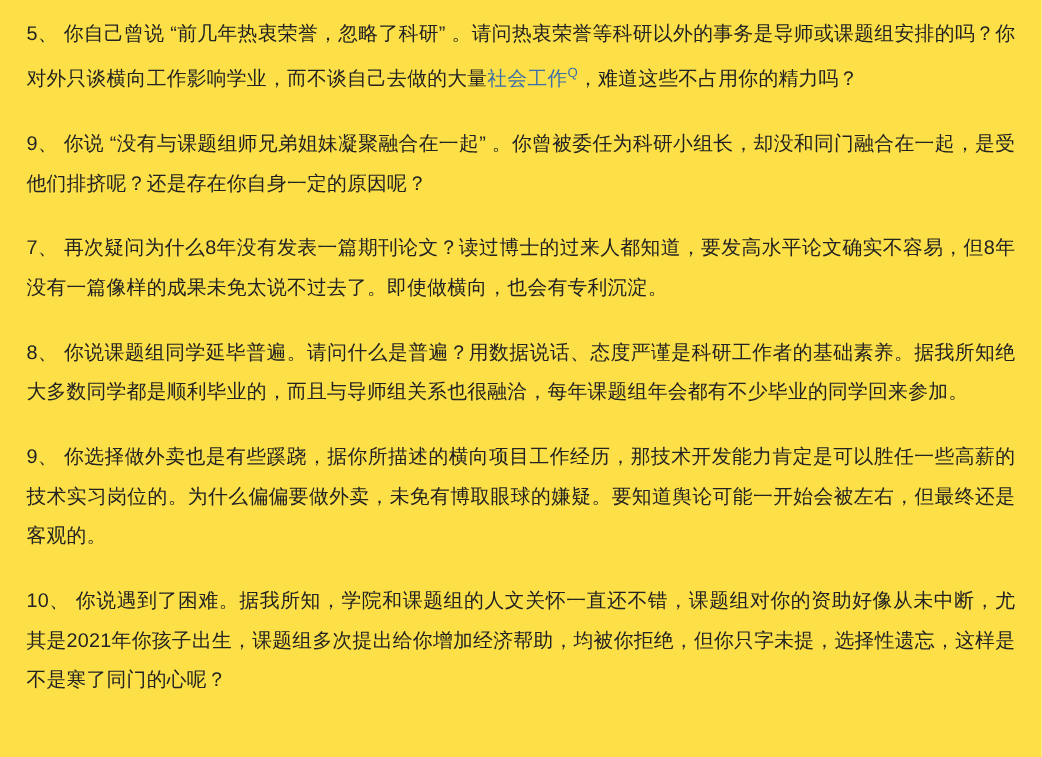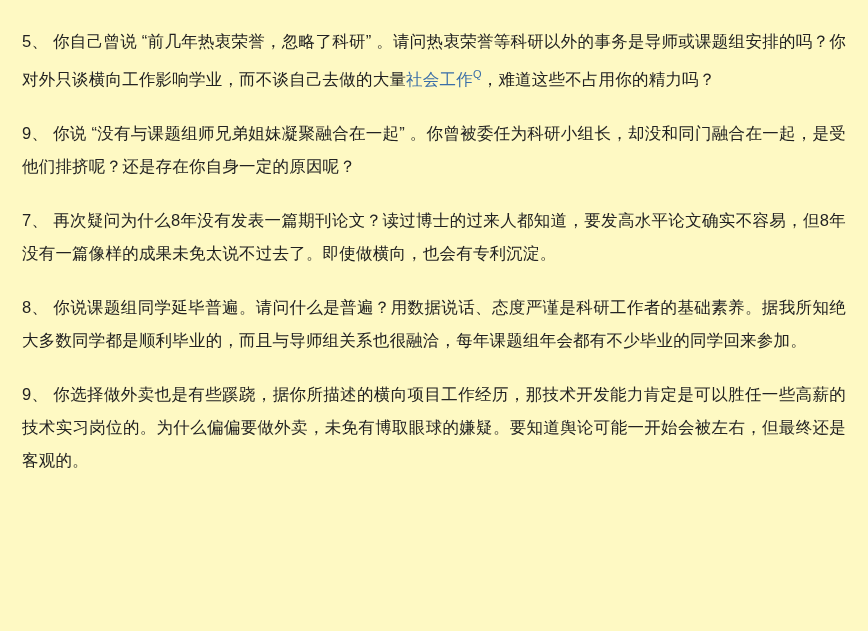--- a/index.html
+++ b/index.html
@@ -11,22 +11,22 @@
     width: 868px;
     height: 631px;
     font-family: "Liberation Sans", "DejaVu Sans", sans-serif;
     color: #1f1f1f;
     overflow: hidden;
   }
   .page {
     width: 868px;
     height: 631px;
     box-sizing: border-box;
-    padding: 25px 22px 0 22px;
-    background: #fef9c3;
+    padding: 12px 22px 0 22px;
+    background: #fde047;
   }
   .para {
     font-size: 16.5px;
     line-height: 33px;
     color: #222222;
     letter-spacing: 0.2px;
     text-align: justify;
     margin: 0 0 21px 0;
     white-space: normal;
   }
@@ -51,14 +51,15 @@
 </head>
 <body>
 
 <div class="page">
   <div id="paragraphs">
       <p class="para"><span class="seg">5、 你自己曾说 “前几年热衷荣誉，忽略了科研” 。请问热衷荣誉等科研以外的事务是导师或课题组安排的吗？你对外只谈横向工作影响学业，而不谈自己去做的大量</span><a class="link" href="#">社会工作</a><span class="link-sup">Q</span><span class="seg">，难道这些不占用你的精力吗？</span></p>
       <p class="para"><span class="seg">9、 你说 “没有与课题组师兄弟姐妹凝聚融合在一起” 。你曾被委任为科研小组长，却没和同门融合在一起，是受他们排挤呢？还是存在你自身一定的原因呢？</span></p>
       <p class="para"><span class="seg">7、 再次疑问为什么8年没有发表一篇期刊论文？读过博士的过来人都知道，要发高水平论文确实不容易，但8年没有一篇像样的成果未免太说不过去了。即使做横向，也会有专利沉淀。</span></p>
       <p class="para"><span class="seg">8、 你说课题组同学延毕普遍。请问什么是普遍？用数据说话、态度严谨是科研工作者的基础素养。据我所知绝大多数同学都是顺利毕业的，而且与导师组关系也很融洽，每年课题组年会都有不少毕业的同学回来参加。</span></p>
       <p class="para"><span class="seg">9、 你选择做外卖也是有些蹊跷，据你所描述的横向项目工作经历，那技术开发能力肯定是可以胜任一些高薪的技术实习岗位的。为什么偏偏要做外卖，未免有博取眼球的嫌疑。要知道舆论可能一开始会被左右，但最终还是客观的。</span></p>
+      <p class="para"><span class="seg">10、 你说遇到了困难。据我所知，学院和课题组的人文关怀一直还不错，课题组对你的资助好像从未中断，尤其是2021年你孩子出生，课题组多次提出给你增加经济帮助，均被你拒绝，但你只字未提，选择性遗忘，这样是不是寒了同门的心呢？</span></p>
     </div>
 </div>
 
 </body></html>

